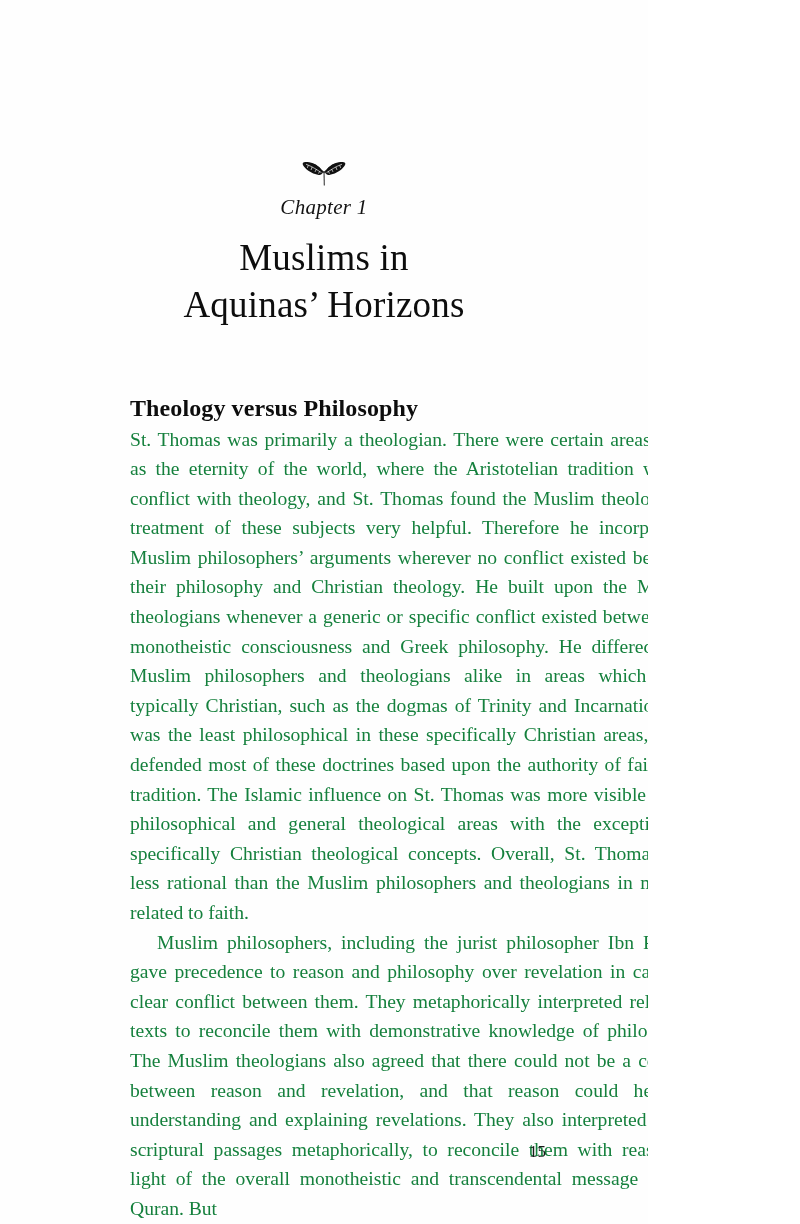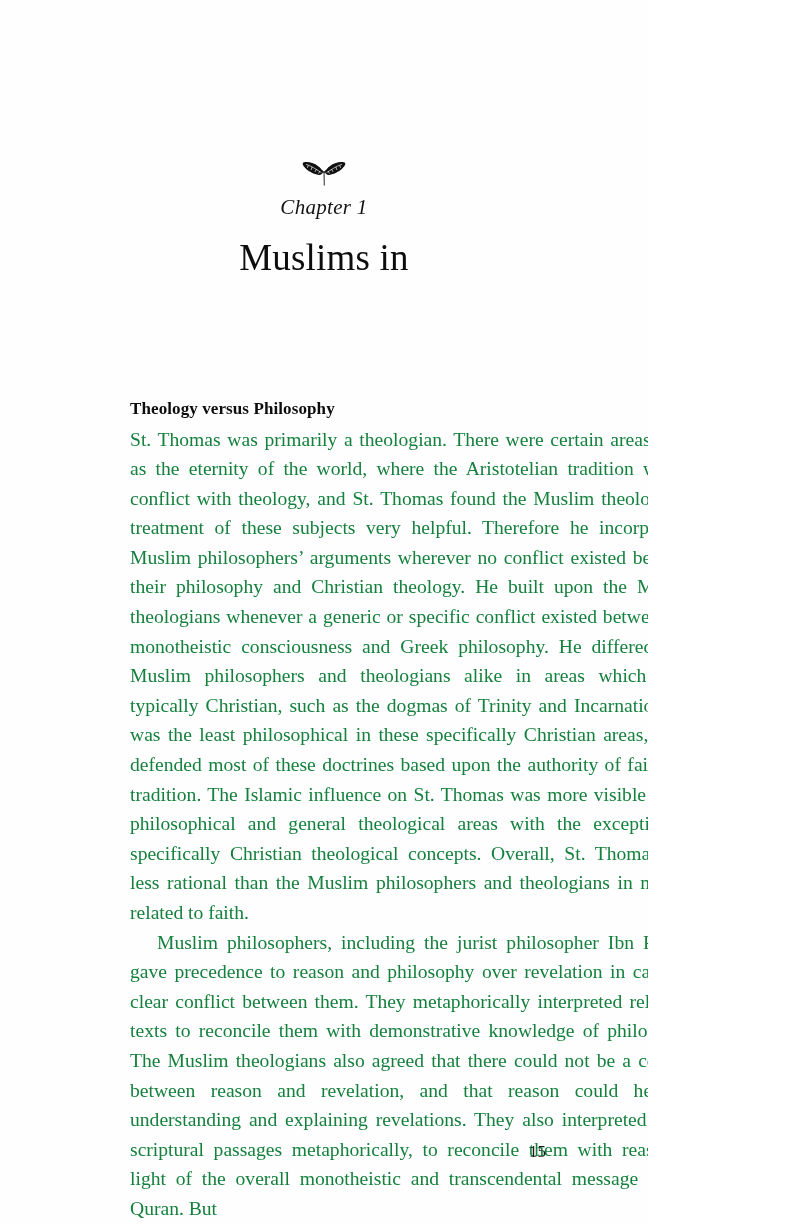--- a/index.html
+++ b/index.html
@@ -70,21 +70,21 @@
   .textblock {
     position: absolute;
     left: 130px;
     top: 394px;
     width: 568px;
   }
 
   .section-heading {
     margin: 0 0 1px 0;
     padding: 0;
-    font-size: 17px;
+    font-size: 24px;
     line-height: 29.5px;
     font-weight: bold;
     color: #0d0d0d;
     letter-spacing: 0.1px;
   }
 
   p.body-para {
     margin: 0;
     padding: 0;
     font-size: 19.6px;
@@ -159,20 +159,21 @@
           <path d="M37.7 7.1 L38.6 9.9"></path>
           <path d="M26.4 13.2 L27.4 15.6"></path>
         </g>
       </svg>
     </div>
 
     <div class="chapter-label">Chapter 1</div>
 
     <h1 class="chapter-title">
       <span class="tline">Muslims in</span>
+      <span class="tline">Aquinas’ Horizons</span>
     </h1>
   </div>
 
   <div class="textblock">
 
     <div class="section-heading">Theology versus Philosophy</div>
 
     <p class="body-para no-stretch">St. Thomas was primarily a theologian. There were certain areas, such as the eternity of the world, where the Aristotelian tradition was in conflict with theology, and St. Thomas found the Muslim theologians’ treatment of these subjects very helpful. Therefore he incorporated Muslim philosophers’ arguments wherever no conflict existed between their philosophy and Christian theology. He built upon the Muslim theologians whenever a generic or specific conflict existed between the monotheistic consciousness and Greek philosophy. He differed with Muslim philosophers and theologians alike in areas which were typically Christian, such as the dogmas of Trinity and Incarnation. He was the least philosophical in these specifically Christian areas, as he defended most of these doctrines based upon the authority of faith and tradition. The Islamic influence on St. Thomas was more visible in the philosophical and general theological areas with the exception of specifically Christian theological concepts. Overall, St. Thomas was less rational than the Muslim philosophers and theologians in matters related to faith.</p>
 
     <p class="body-para indented no-stretch">Muslim philosophers, including the jurist philosopher Ibn Rushd, gave precedence to reason and philosophy over revelation in cases of clear conflict between them. They metaphorically interpreted religious texts to reconcile them with demonstrative knowledge of philosophy. The Muslim theologians also agreed that there could not be a conflict between reason and revelation, and that reason could help in understanding and explaining revelations. They also interpreted many scriptural passages metaphorically, to reconcile them with reason in light of the overall monotheistic and transcendental message of the Quran. But</p>

